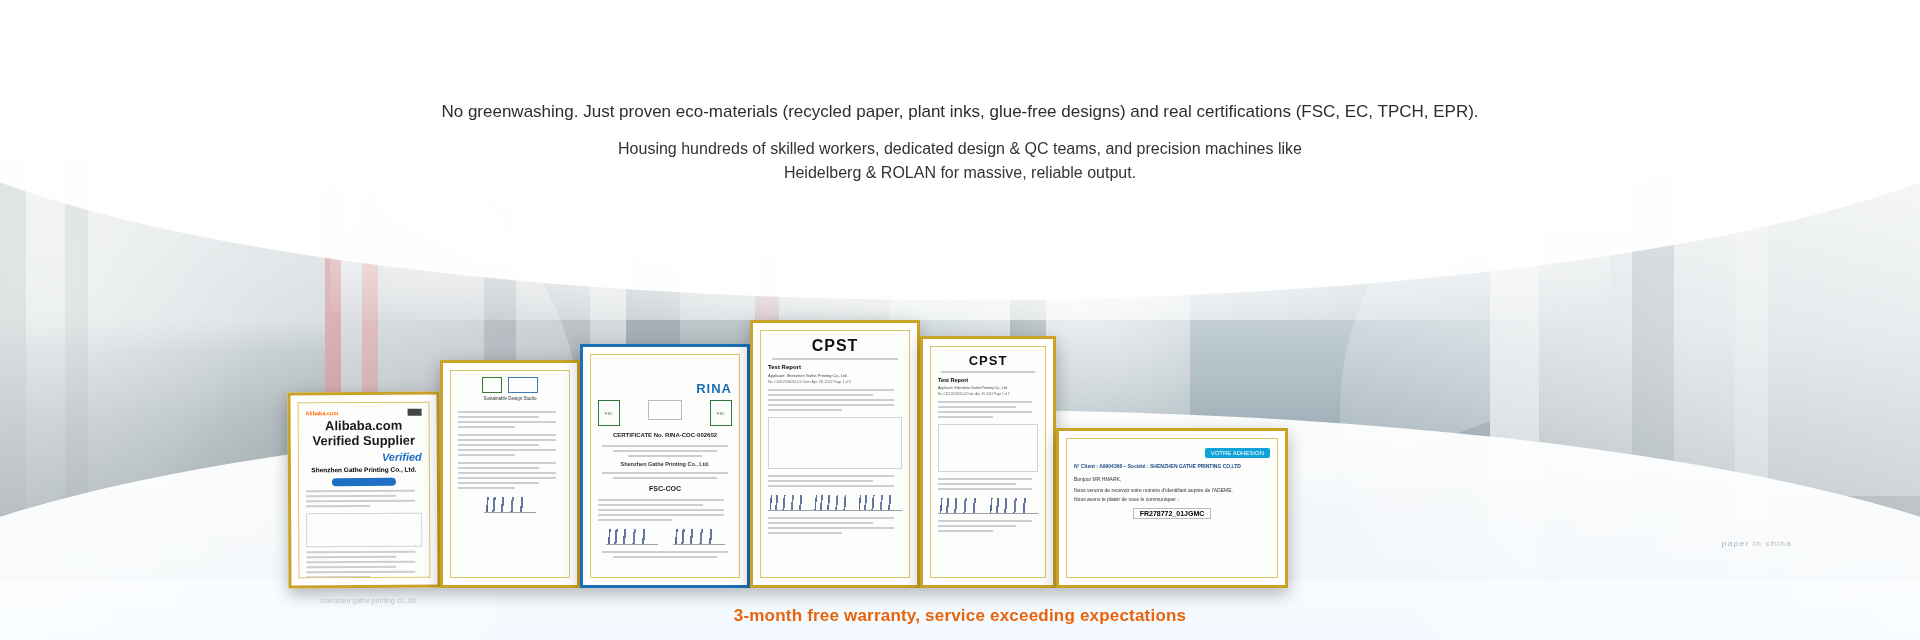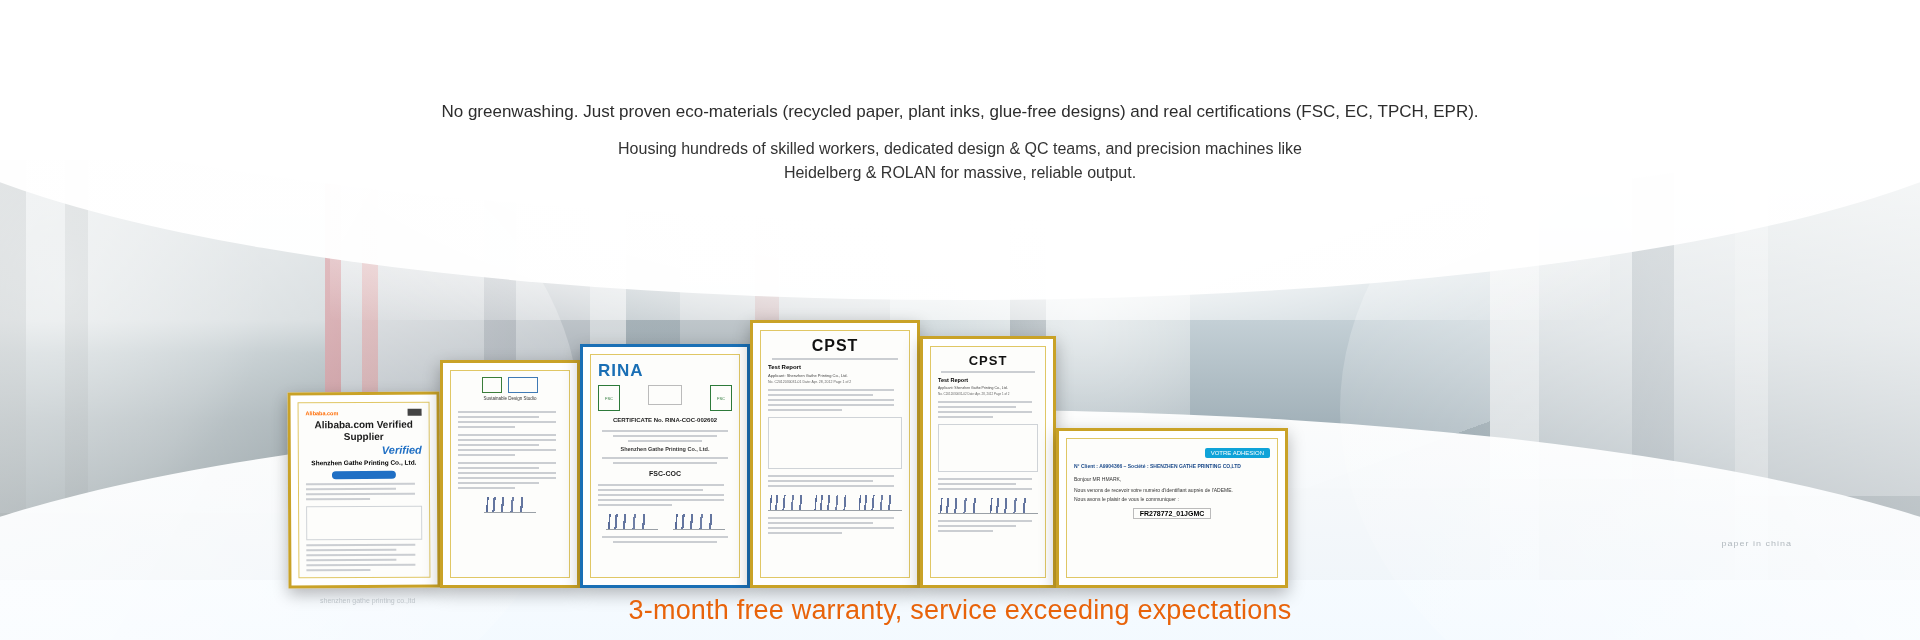--- a/index.html
+++ b/index.html
@@ -239,42 +239,42 @@
     width: 52px;
     height: 16px;
     background:
       linear-gradient(95deg, transparent 0 6%, rgba(35,60,120,.75) 6% 9%, transparent 9% 18%, rgba(35,60,120,.7) 18% 22%, transparent 22% 34%, rgba(35,60,120,.7) 34% 38%, transparent 38% 52%, rgba(35,60,120,.65) 52% 56%, transparent 56% 70%, rgba(35,60,120,.7) 70% 74%, transparent 74% 100%);
       border-bottom: 1px solid #9aa0a6;
   }
 
   
   #cert1 { left: 288px; width: 152px; height: 196px; transform: rotate(-0.3deg); }
   #cert1 .ali-top { display: flex; align-items: center; justify-content: space-between; }
-  #cert1 .ali-t { font-size: 10px; }
+  #cert1 .ali-t { font-size: 13px; }
   #cert1 .verified {
     text-align: right;
     color: #1f6fc4;
     font-weight: bold;
     font-size: 11px;
     font-style: italic;
     margin: 2px 0 3px;
   }
   #cert1 .company { font-size: 6.5px; text-align: center; font-weight: bold; }
   #cert1 .pill {
     margin: 5px auto 4px;
     width: 64px; height: 8px;
     background: #1f6fc4;
     border-radius: 5px;
   }
 
   
   #cert2 { left: 440px; width: 140px; height: 228px; }
   
   #cert3 { left: 580px; width: 170px; height: 244px; border-color: #1a6fb5; }
-  #cert3 .rina { text-align: left; color: #1a6fb5; font-weight: bold; font-size: 17px; letter-spacing: 1px; }
+  #cert3 .rina { text-align: right; color: #1a6fb5; font-weight: bold; font-size: 13px; letter-spacing: 1px; margin-top: 20px; }
   
   #cert4 { left: 750px; width: 170px; height: 268px; }
   #cert4 .cpst { text-align: center; font-weight: bold; font-size: 16px; letter-spacing: 1px; color: #111; }
   
   #cert5 { left: 920px; width: 136px; height: 252px; }
   #cert5 .cpst { text-align: center; font-weight: bold; font-size: 13px; letter-spacing: 1px; color: #111; }
   
   #cert6 { left: 1056px; width: 232px; height: 160px; }
   #cert6 .adel {
     color: #0d2b6b;
@@ -317,22 +317,22 @@
   
   .bottom-caption {
     position: absolute;
     left: 0;
     bottom: 14px;
     width: 1920px;
     text-align: center;
     z-index: 40;
   }
   .bottom-caption span {
-    font-size: 27px;
-    font-weight: normal;
+    font-size: 17px;
+    font-weight: bold;
     color: #e8630a;
     letter-spacing: .2px;
   }
 
   
   .watermark {
     position: absolute;
     right: 128px;
     bottom: 92px;
     font-size: 9px;

